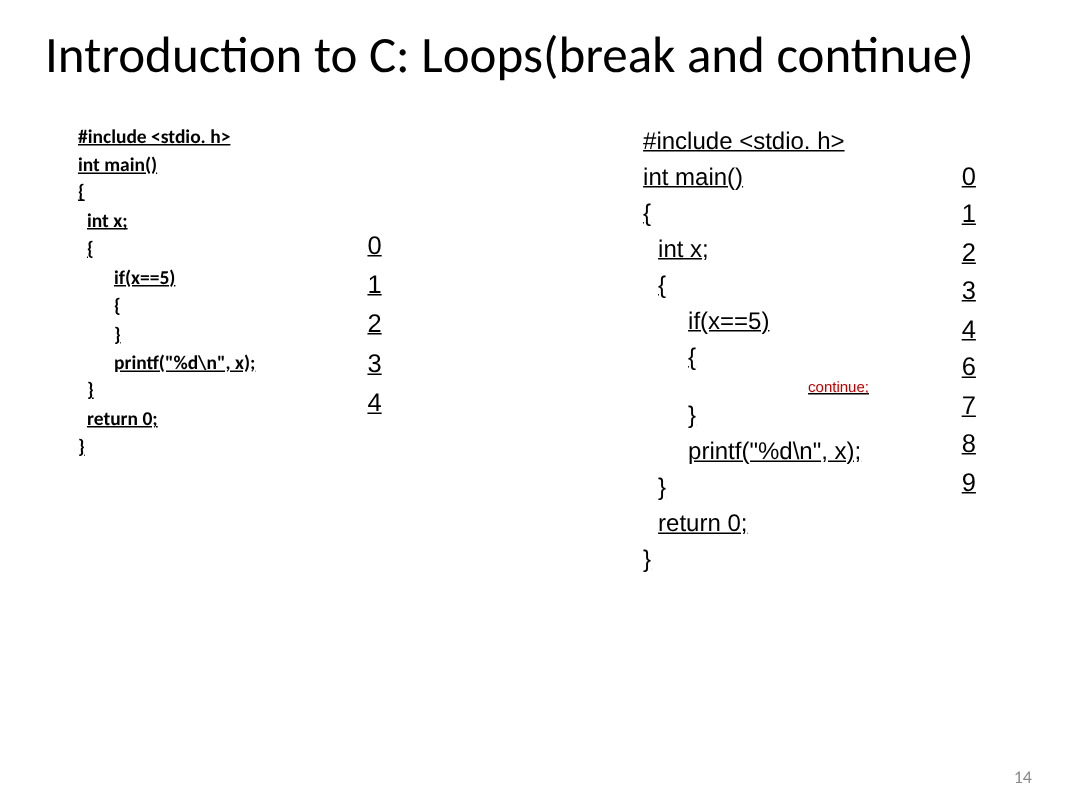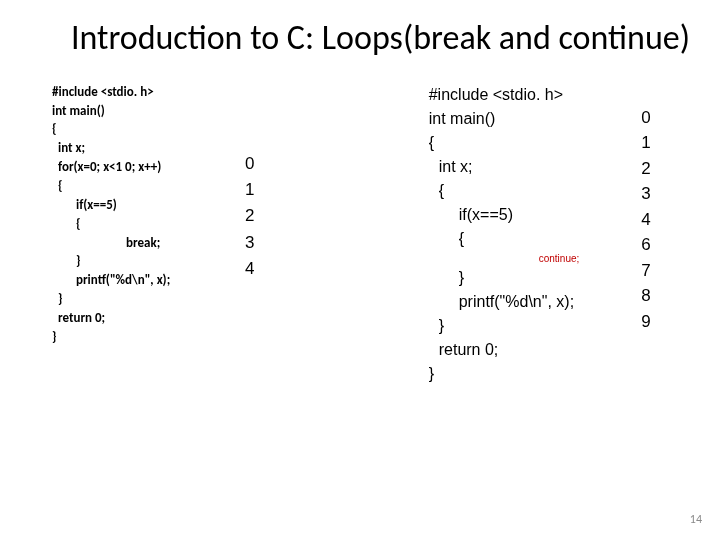--- a/index.html
+++ b/index.html
@@ -8,28 +8,29 @@
     height: 540px;
     background: #ffffff;
     font-family: Calibri, Arial, sans-serif;
     position: relative;
     overflow: hidden;
   }
   .title {
     font-size: 34px;
     font-weight: 400;
     color: #000;
-    text-align: right;
+    text-align: left;
     padding: 18px 30px 0 30px;
     line-height: 1.2;
   }
   .content {
     display: flex;
     padding: 24px 40px 0 52px;
     gap: 18px;
+    text-decoration: underline;
   }
   .left-block {
     width: 180px;
     font-family: Calibri, Arial, sans-serif;
     font-size: 13px;
     font-weight: 700;
     color: #000;
     line-height: 1.45;
   }
   .left-block .i1 { padding-left: 6px; }
@@ -64,43 +65,41 @@
     font-family: Arial, sans-serif;
     font-size: 17px;
     color: #000;
     padding-top: 22px;
     line-height: 1.5;
     text-align: left;
   }
 
   .page-num {
     position: absolute;
-    right: 18px;
+    right: 32px;
     bottom: 14px;
     font-size: 12px;
     color: #8a8a8a;
   }
 </style>
 </head>
 <body>
 
 <div class="title">Introduction to C: Loops(break and continue)</div>
 
 <div class="content">
 
   <div class="left-block">
     <div>#include &lt;stdio. h&gt;</div>
     <div>int main()</div>
     <div>{</div>
     <div class="i1">int x;</div>
-    <div class="i1">for(x=0; x&lt;1 0; x++)</div>
     <div class="i1">{</div>
     <div class="i2">if(x==5)</div>
     <div class="i2">{</div>
-    <div class="i4">break;</div>
     <div class="i2">}</div>
     <div class="i2">printf("%d\n", x);</div>
     <div class="i1">}</div>
     <div class="i1">return 0;</div>
     <div>}</div>
   </div>
 
   <div class="left-output">
     <div>0</div>
     <div>1</div>

